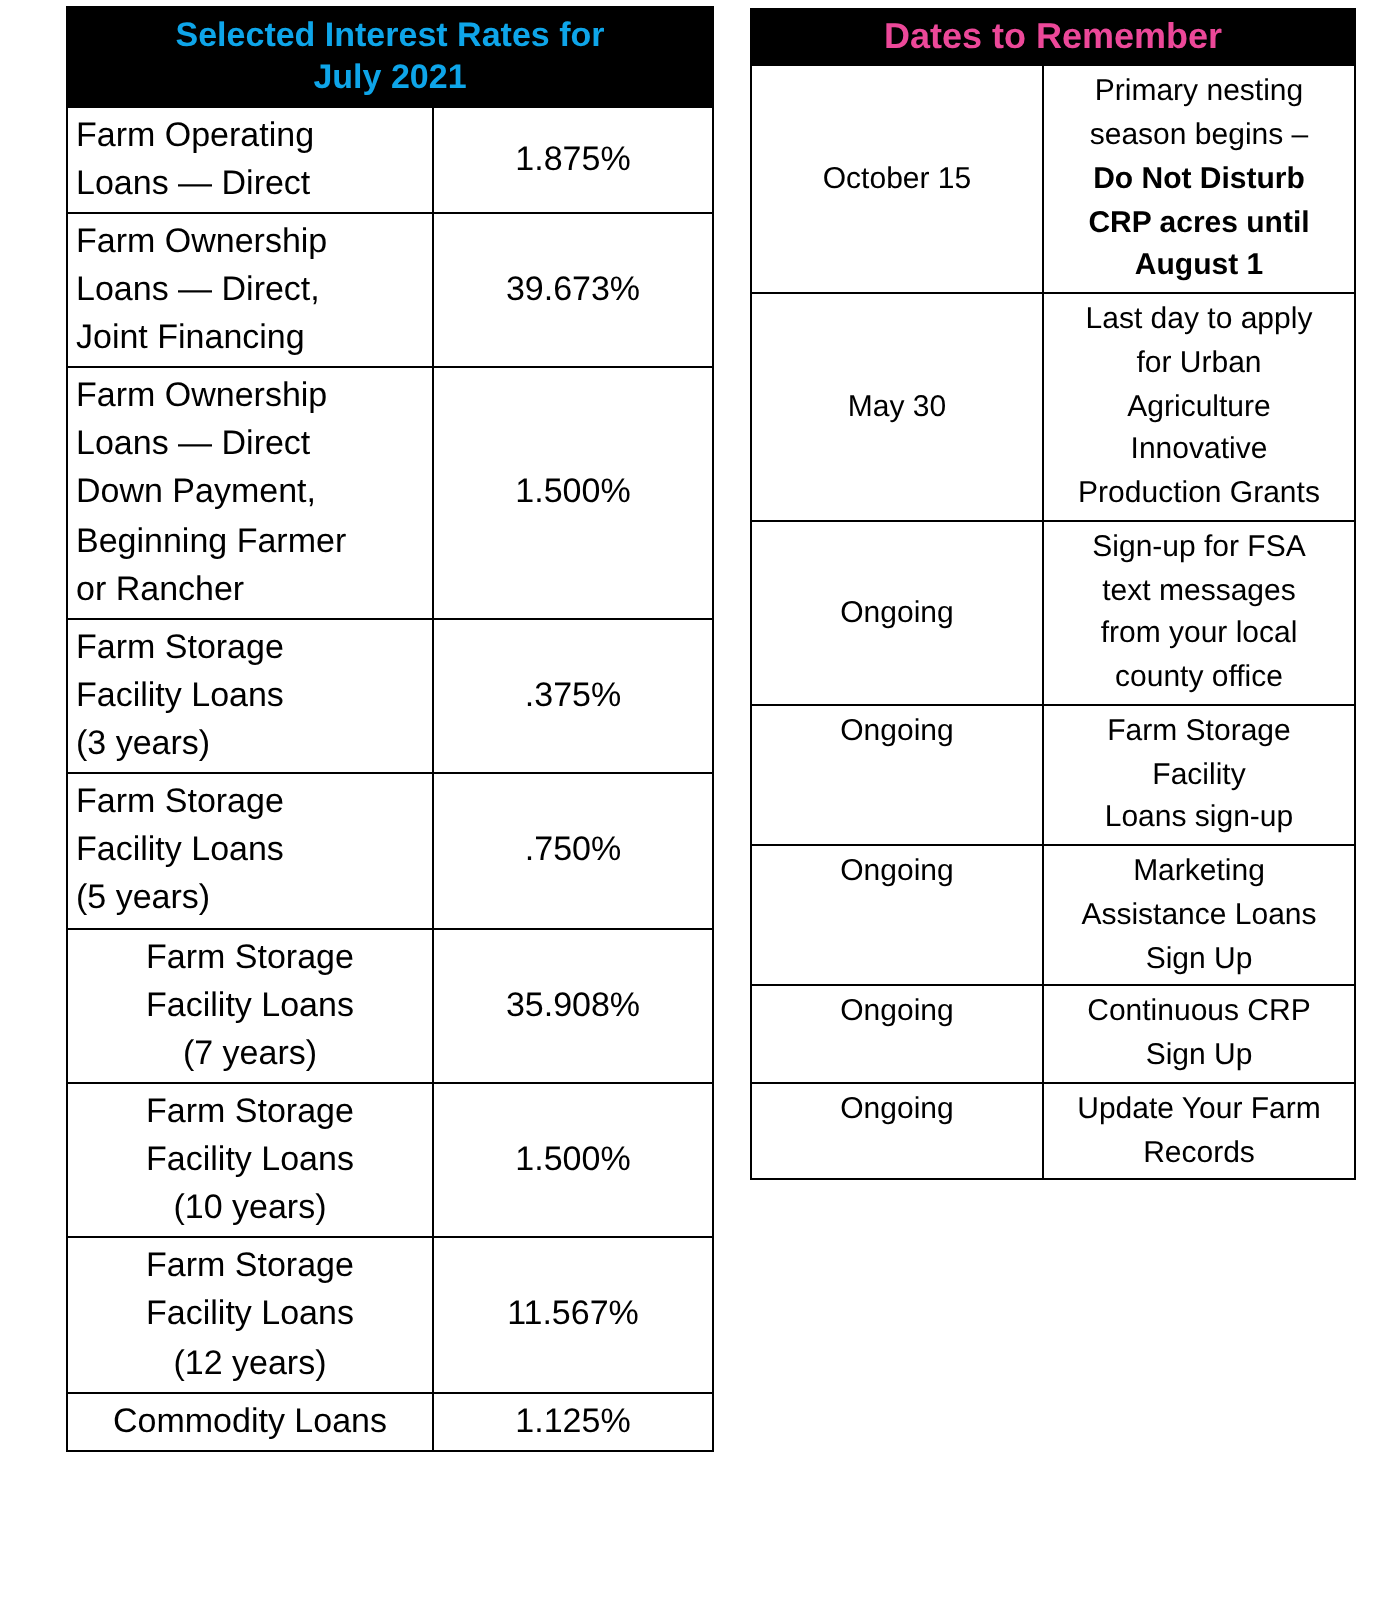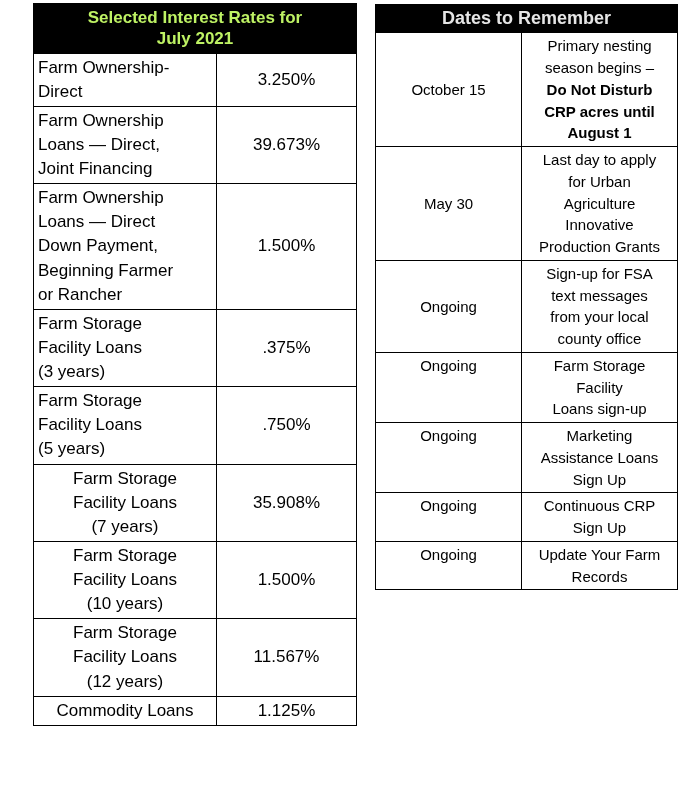--- a/index.html
+++ b/index.html
@@ -11,37 +11,37 @@
     height: 803px;
     background: #ffffff;
     overflow: hidden;
   }
   table { border-collapse: collapse; table-layout: fixed; }
   td, th { border: 1px solid #000; }
 
   
   .rates-table { position: absolute; left: 33px; top: 3px; width: 323px; }
   .rates-table th {
-    background: #000; color: #bef264;
+    background: #000; color: #0ea5e9;
     font-size: 17px; font-weight: bold; text-align: center;
     white-space: pre-line; line-height: 1.25; padding: 3px 2px;
   }
   .rates-table td {
     font-size: 17px; line-height: 1.42; padding: 2px 4px;
     vertical-align: middle; white-space: pre-line;
   }
   .label-cell { text-align: left; }
   .rate-cell  { text-align: center; }
   
   .rates-table tbody tr:nth-child(n+6):nth-child(-n+10) .label-cell { text-align: center; }
 
   
   .dates-table { position: absolute; left: 375px; top: 4px; width: 302px; }
   .dates-table th {
-    background: #000; color: #e5e5e5;
+    background: #000; color: #ec4899;
     font-size: 18px; font-weight: bold; text-align: center;
     line-height: 1.3; padding: 2px;
   }
   .dates-table td {
     font-size: 15px; line-height: 1.45; padding: 2px 4px;
     vertical-align: top; white-space: pre-line; text-align: center;
   }
   .date-cell { font-size: 14px; }
   .desc-cell { }
   
@@ -60,23 +60,23 @@
       <col style="width:140px">
     </colgroup>
     <thead>
       <tr>
         <th colspan="2">Selected Interest Rates for
 July 2021</th>
       </tr>
     </thead>
     <tbody>
         <tr>
-          <td class="label-cell">Farm Ownership-
-Direct</td>
-          <td class="rate-cell">3.250%</td>
+          <td class="label-cell">Farm Operating
+Loans — Direct</td>
+          <td class="rate-cell">1.875%</td>
         </tr>
         <tr>
           <td class="label-cell">Farm Ownership
 Loans — Direct,
 Joint Financing</td>
           <td class="rate-cell">39.673%</td>
         </tr>
         <tr>
           <td class="label-cell">Farm Ownership
 Loans — Direct

